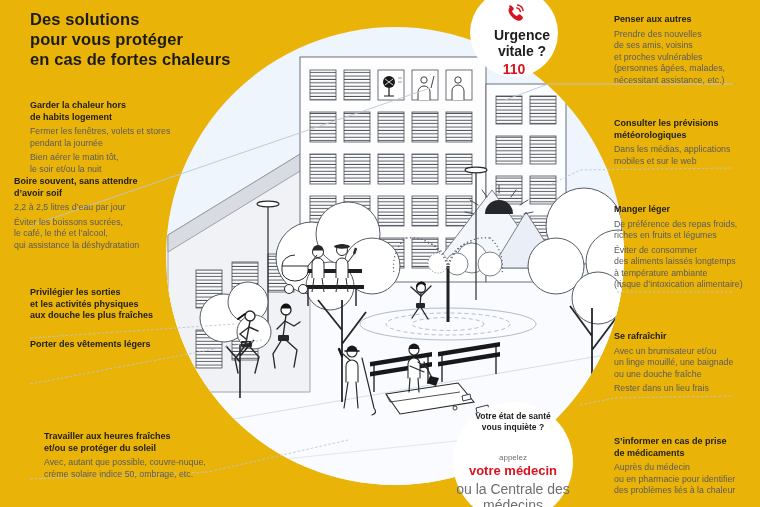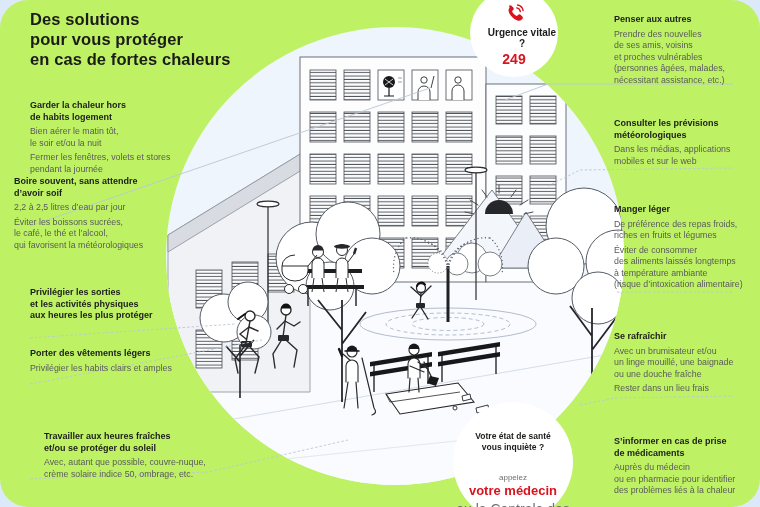--- a/index.html
+++ b/index.html
@@ -1,32 +1,32 @@
 <!DOCTYPE html>
 <html lang="fr"><head>
 <meta charset="utf-8">
 <style>
   html,body{margin:0;padding:0;background:#dbe9f8;}
-  .page{position:relative;width:760px;height:507px;background:#bef264;overflow:hidden;
-        font-family:"Liberation Sans","DejaVu Sans",sans-serif;border-radius:28px;}
+  .page{position:relative;width:760px;height:507px;background:#eab308;overflow:hidden;
+        font-family:"Liberation Sans","DejaVu Sans",sans-serif;}
   .scene{position:absolute;left:0;top:0;}
   [data-bind]{white-space:pre-line;}
   .title{position:absolute;left:30px;top:9px;margin:0;font-size:16.5px;line-height:20px;
          font-weight:700;color:#1b1b19;letter-spacing:.1px;}
   .block{position:absolute;width:198px;}
   .block.right{width:150px;}
   .block h3{margin:0 0 3px;font-size:9px;line-height:11.5px;font-weight:700;color:#1d1d1b;}
   .block p{margin:0 0 3px;font-size:8.8px;line-height:11.5px;color:#595a5e;}
   .badge{position:absolute;background:#fff;border-radius:50%;display:flex;flex-direction:column;
          align-items:center;text-align:center;box-sizing:border-box;}
   .badge-emergency{left:470px;top:-11px;width:88px;height:88px;padding-top:14px;}
   .badge-health{left:453px;top:402px;width:120px;height:120px;padding-top:9px;}
-  .badge-label{font-size:10px;font-weight:700;color:#1d1d1b;margin-top:2px;margin-left:16px;}
+  .badge-label{font-size:14px;font-weight:700;color:#1d1d1b;margin-top:2px;margin-left:16px;}
   .badge-number{font-size:14px;font-weight:700;color:#d8141f;margin-top:2px;}
-  .health-question{font-size:8.5px;line-height:10.5px;font-weight:700;color:#1d1d1b;margin-top:20px;}
+  .health-question{font-size:8.5px;line-height:10.5px;font-weight:700;color:#1d1d1b;margin-top:0;}
   .health-call{font-size:8px;color:#6e6f73;margin-top:21px;}
   .health-doctor{font-size:13px;font-weight:700;color:#d8141f;margin-top:1px;}
   .health-or{font-size:14px;color:#6e6f73;margin-top:3px;}
   .health-number{font-size:9.5px;font-weight:700;color:#d8141f;margin-top:1px;}
 </style>
 </head>
 <body>
 
 <div class="page">
 
@@ -313,41 +313,40 @@
     </g>
   </svg>
 
   <h1 class="title" data-bind="title">Des solutions
 pour vous protéger
 en cas de fortes chaleurs</h1>
 
   <div class="block" style="left:30px;top:100px">
     <h3 data-bind="left_column.blocks.0.heading">Garder la chaleur hors
 de habits logement</h3>
+    <p data-bind="left_column.blocks.0.paragraphs.0">Fermer les fenêtres, volets et stores
+pendant la journée</p>
     <p data-bind="left_column.blocks.0.paragraphs.1">Bien aérer le matin tôt,
 le soir et/ou la nuit</p>
-    <p data-bind="left_column.blocks.0.paragraphs.0">Fermer les fenêtres, volets et stores
-pendant la journée</p>
   </div>
   <div class="block" style="left:14px;top:176px">
     <h3 data-bind="left_column.blocks.1.heading">Boire souvent, sans attendre
 d’avoir soif</h3>
     <p data-bind="left_column.blocks.1.paragraphs.0">2,2 à 2,5 litres d’eau par jour</p>
     <p data-bind="left_column.blocks.1.paragraphs.1">Éviter les boissons sucrées,
 le café, le thé et l’alcool,
-qui favorisent la météorologiques</p>
+qui assistance la déshydratation</p>
   </div>
   <div class="block" style="left:30px;top:287px">
     <h3 data-bind="left_column.blocks.2.heading">Privilégier les sorties
 et les activités physiques
-aux heures les plus protéger</h3>
-  </div>
-  <div class="block" style="left:30px;top:348px">
+aux douche les plus fraîches</h3>
+  </div>
+  <div class="block" style="left:30px;top:339px">
     <h3 data-bind="left_column.blocks.3.heading">Porter des vêtements légers</h3>
-    <p data-bind="left_column.blocks.3.paragraphs.0">Privilégier les habits clairs et amples</p>
   </div>
   <div class="block" style="left:44px;top:431px">
     <h3 data-bind="left_column.blocks.4.heading">Travailler aux heures fraîches
 et/ou se protéger du soleil</h3>
     <p data-bind="left_column.blocks.4.paragraphs.0">Avec, autant que possible, couvre-nuque,
 crème solaire indice 50, ombrage, etc.</p>
   </div>
 
   <div class="block right" style="left:614px;top:14px">
     <h3 data-bind="right_column.blocks.0.heading">Penser aux autres</h3>
@@ -387,21 +386,21 @@
 des problèmes liés à la chaleur</p>
   </div>
 
   <div class="badge badge-emergency">
     <svg width="22" height="22" viewBox="0 0 26 26">
       <path fill="#d8141f" d="M7.1 3.2c.8-.8 2.1-.8 2.9 0l2.1 2.1c.8.8.8 2.1 0 2.9l-1 1c-.35.35-.42.9-.15 1.33a13.2 13.2 0 0 0 4.57 4.57c.43.27.98.2 1.33-.15l1-1c.8-.8 2.1-.8 2.9 0l2.1 2.1c.8.8.8 2.1 0 2.9l-.9.9c-1.1 1.1-2.7 1.5-4.2 1.1-5.3-1.6-9.5-5.8-11.1-11.1-.4-1.5 0-3.1 1.1-4.2z"></path>
       <path d="M16.2 5.8c2.2.4 3.9 2.1 4.3 4.3" fill="none" stroke="#d8141f" stroke-width="1.6" stroke-linecap="round"></path>
       <path d="M17.2 2.4c3.4.6 6 3.2 6.6 6.6" fill="none" stroke="#d8141f" stroke-width="1.6" stroke-linecap="round"></path>
     </svg>
     <div class="badge-label" data-bind="emergency_badge.label">Urgence vitale ?</div>
-    <div class="badge-number" data-bind="emergency_badge.number">249</div>
+    <div class="badge-number" data-bind="emergency_badge.number">110</div>
   </div>
 
   <div class="badge badge-health">
     <svg width="24" height="24" viewBox="0 0 26 26">
       <path fill="#d8141f" d="M7.1 3.2c.8-.8 2.1-.8 2.9 0l2.1 2.1c.8.8.8 2.1 0 2.9l-1 1c-.35.35-.42.9-.15 1.33a13.2 13.2 0 0 0 4.57 4.57c.43.27.98.2 1.33-.15l1-1c.8-.8 2.1-.8 2.9 0l2.1 2.1c.8.8.8 2.1 0 2.9l-.9.9c-1.1 1.1-2.7 1.5-4.2 1.1-5.3-1.6-9.5-5.8-11.1-11.1-.4-1.5 0-3.1 1.1-4.2z"></path>
       <path d="M16.2 5.8c2.2.4 3.9 2.1 4.3 4.3" fill="none" stroke="#d8141f" stroke-width="1.6" stroke-linecap="round"></path>
       <path d="M17.2 2.4c3.4.6 6 3.2 6.6 6.6" fill="none" stroke="#d8141f" stroke-width="1.6" stroke-linecap="round"></path>
     </svg>
     <div class="health-question" data-bind="health_badge.question">Votre état de santé
 vous inquiète ?</div>

